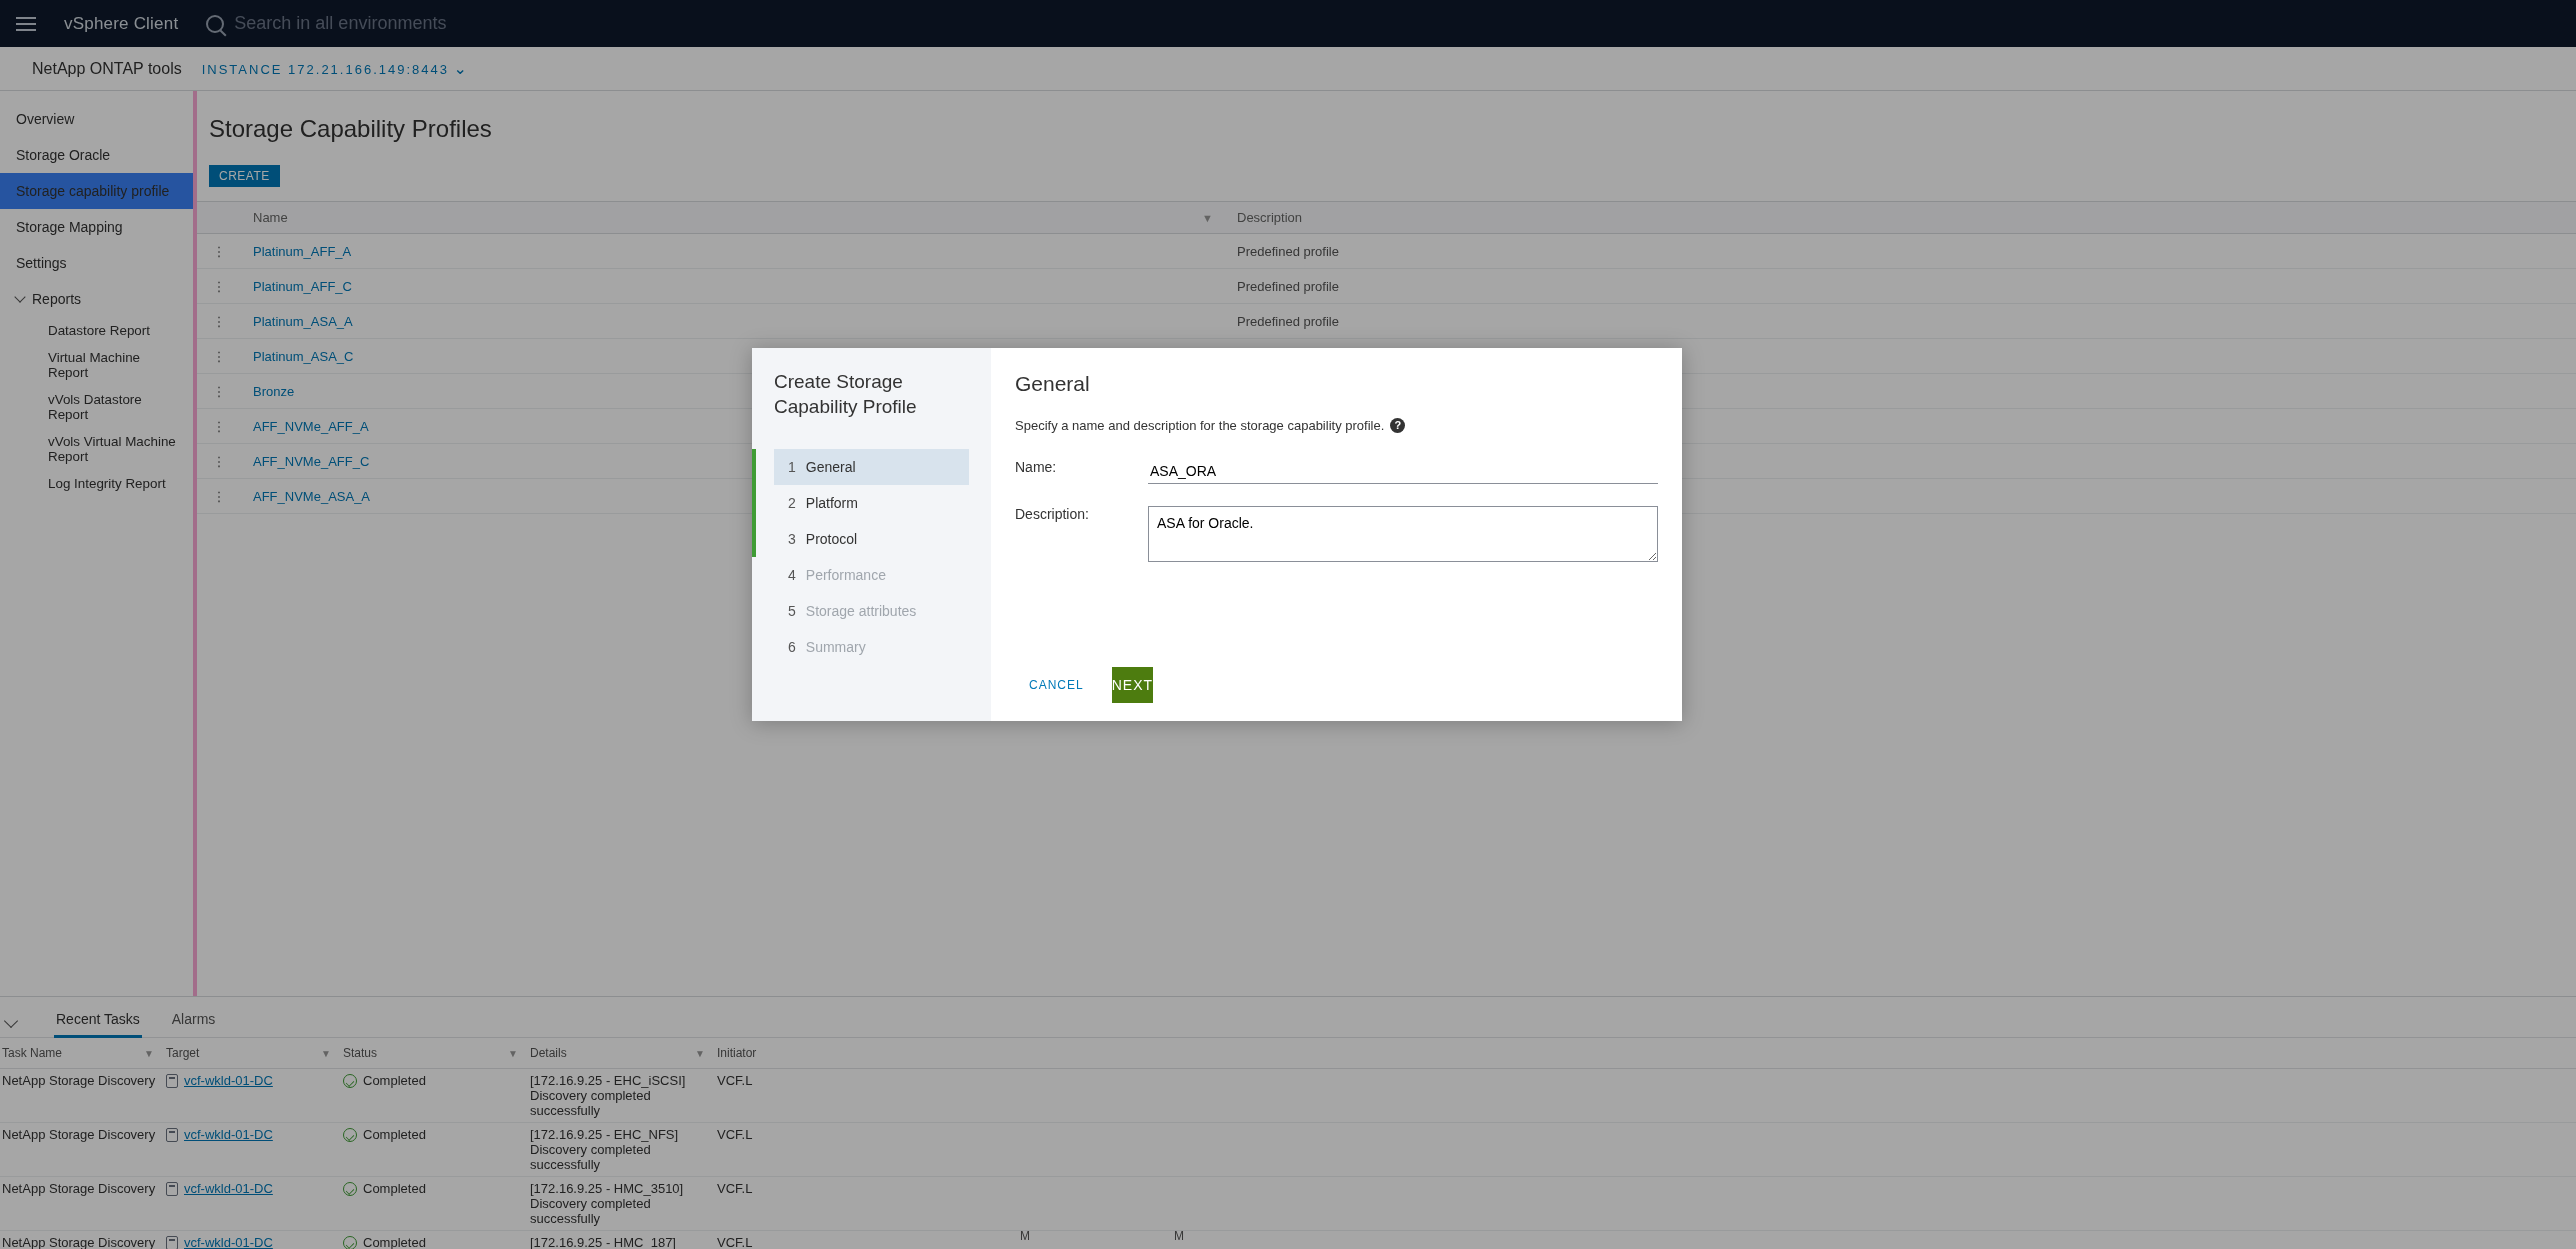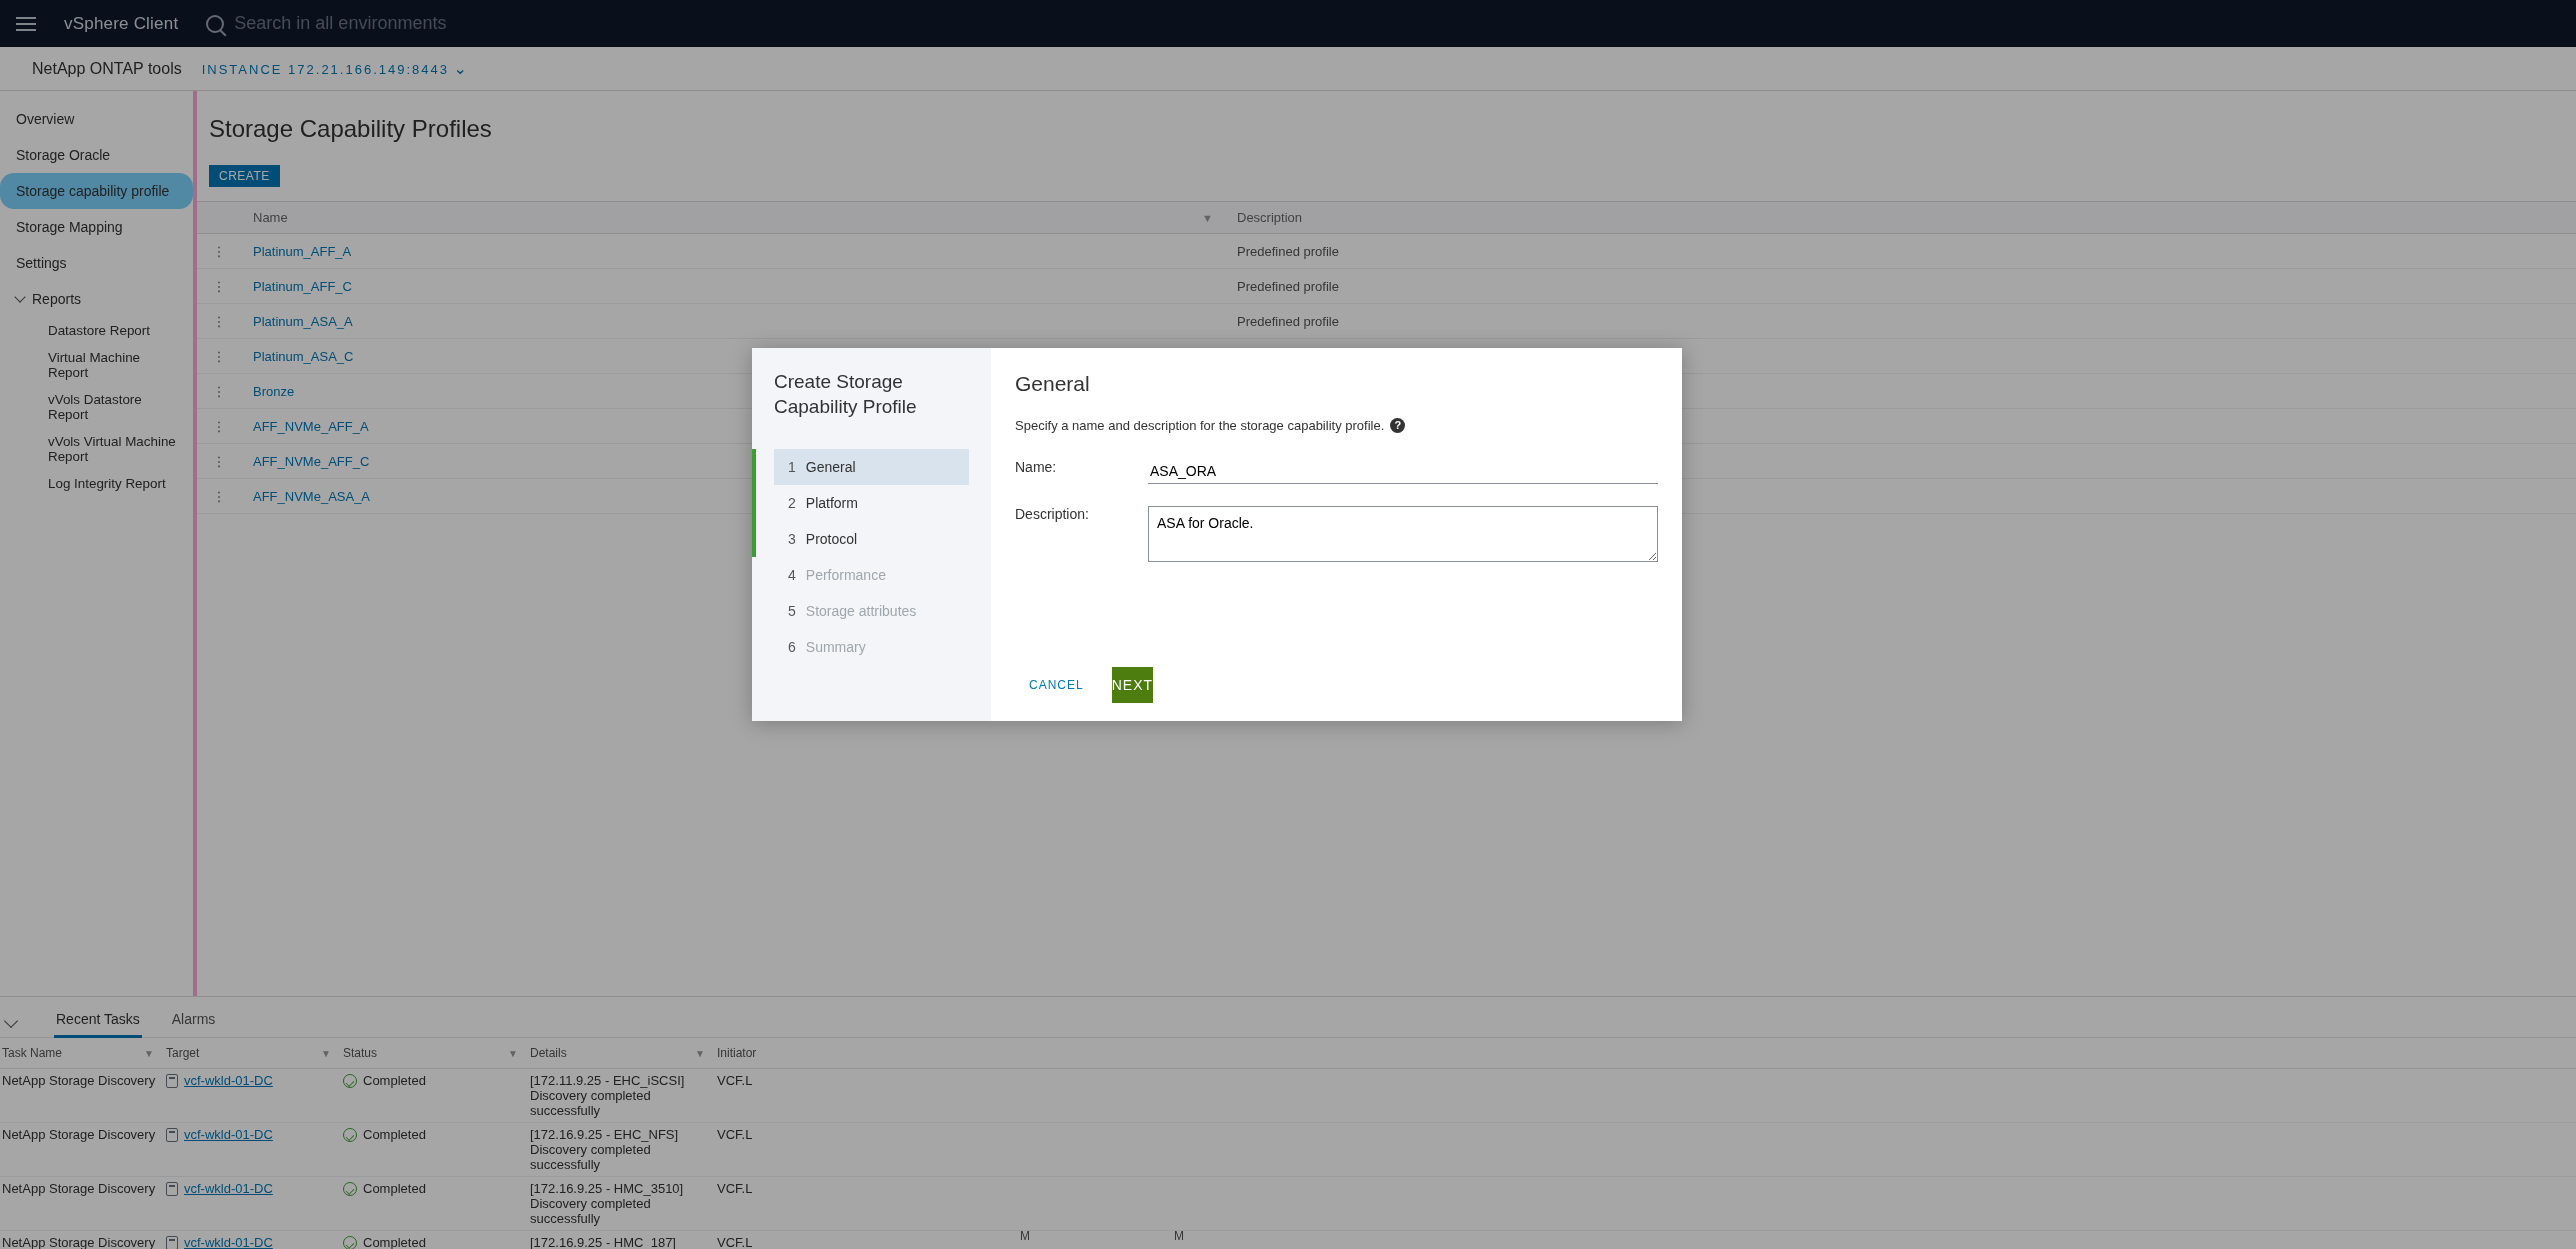--- a/index.html
+++ b/index.html
@@ -16,21 +16,21 @@
   .search-icon::after{content:"";position:absolute;width:8px;height:2px;background:#9aa4b3;transform:rotate(45deg);bottom:-3px;right:-5px;}
   
   .subbar { height: 44px; display:flex; align-items:center; padding: 0 32px; gap: 20px; border-bottom:1px solid #d8dbde; font-size:16px;}
   .subbar .title{color:#333;}
   .subbar .instance{color:#0079b8; letter-spacing:2px; font-size:13px;}
   .subbar .chev{color:#0079b8;}
   
   .body { display:flex; height: calc(100% - 47px - 44px); position: relative; }
   .sidebar{ width: 197px; border-right:4px solid #f9a8d4; padding-top:10px;}
   .sidebar .item{ padding: 10px 16px; font-size:14px; color:#333; cursor:pointer;}
-  .sidebar .item.active{ background:#7dd3fc;border-radius:14px;}
+  .sidebar .item.active{ background:#3b82f6;}
   .sidebar .reports-head{padding:10px 16px; display:flex; align-items:center; gap:8px; font-size:14px;}
   .sidebar .chev-down{display:inline-block;width:8px;height:8px;border-right:1.5px solid #555;border-bottom:1.5px solid #555;transform:rotate(45deg);margin-top:-4px;}
   .sidebar .subitem{padding:6px 16px 6px 48px; color:#333; font-size:13.4px; cursor:pointer;}
   
   .main{ flex:1; padding: 24px 0 0 0; position:relative; overflow:hidden;}
   .main h1{ font-size:24px; font-weight:400; padding-left:12px; margin-bottom:22px;}
   .create-btn{ margin-left:12px; background:#0079b8; color:#fff; padding:4px 10px; border:none; font-size:12px; letter-spacing:0.5px; cursor:pointer;}
   
   .table{ margin-top:14px; border-top:1px solid #d8dbde;}
   .thead{display:flex; border-bottom:1px solid #d8dbde; background:#f7f8fa;}
@@ -197,21 +197,21 @@
     <div class="th-cell wtask"><span>Task Name</span><span class="filter">▼</span></div>
     <div class="th-cell wtarget"><span>Target</span><span class="filter">▼</span></div>
     <div class="th-cell wstatus"><span>Status</span><span class="filter">▼</span></div>
     <div class="th-cell wdetails"><span>Details</span><span class="filter">▼</span></div>
     <div class="th-cell winit"><span>Initiator</span></div>
   </div>
   <div class="tasks-row">
     <div class="cell wtask">NetApp Storage Discovery</div>
     <div class="cell wtarget target"><span class="dc-icon"></span><a href="#">vcf-wkld-01-DC</a></div>
     <div class="cell wstatus"><span class="ok-icon"></span><span>Completed</span></div>
-    <div class="cell wdetails">[172.11.9.25 - EHC_iSCSI] Discovery completed successfully</div>
+    <div class="cell wdetails">[172.16.9.25 - EHC_iSCSI] Discovery completed successfully</div>
     <div class="cell winit">VCF.L</div>
   </div>
   <div class="tasks-row">
     <div class="cell wtask">NetApp Storage Discovery</div>
     <div class="cell wtarget target"><span class="dc-icon"></span><a href="#">vcf-wkld-01-DC</a></div>
     <div class="cell wstatus"><span class="ok-icon"></span><span>Completed</span></div>
     <div class="cell wdetails">[172.16.9.25 - EHC_NFS] Discovery completed successfully</div>
     <div class="cell winit">VCF.L</div>
   </div>
   <div class="tasks-row">

